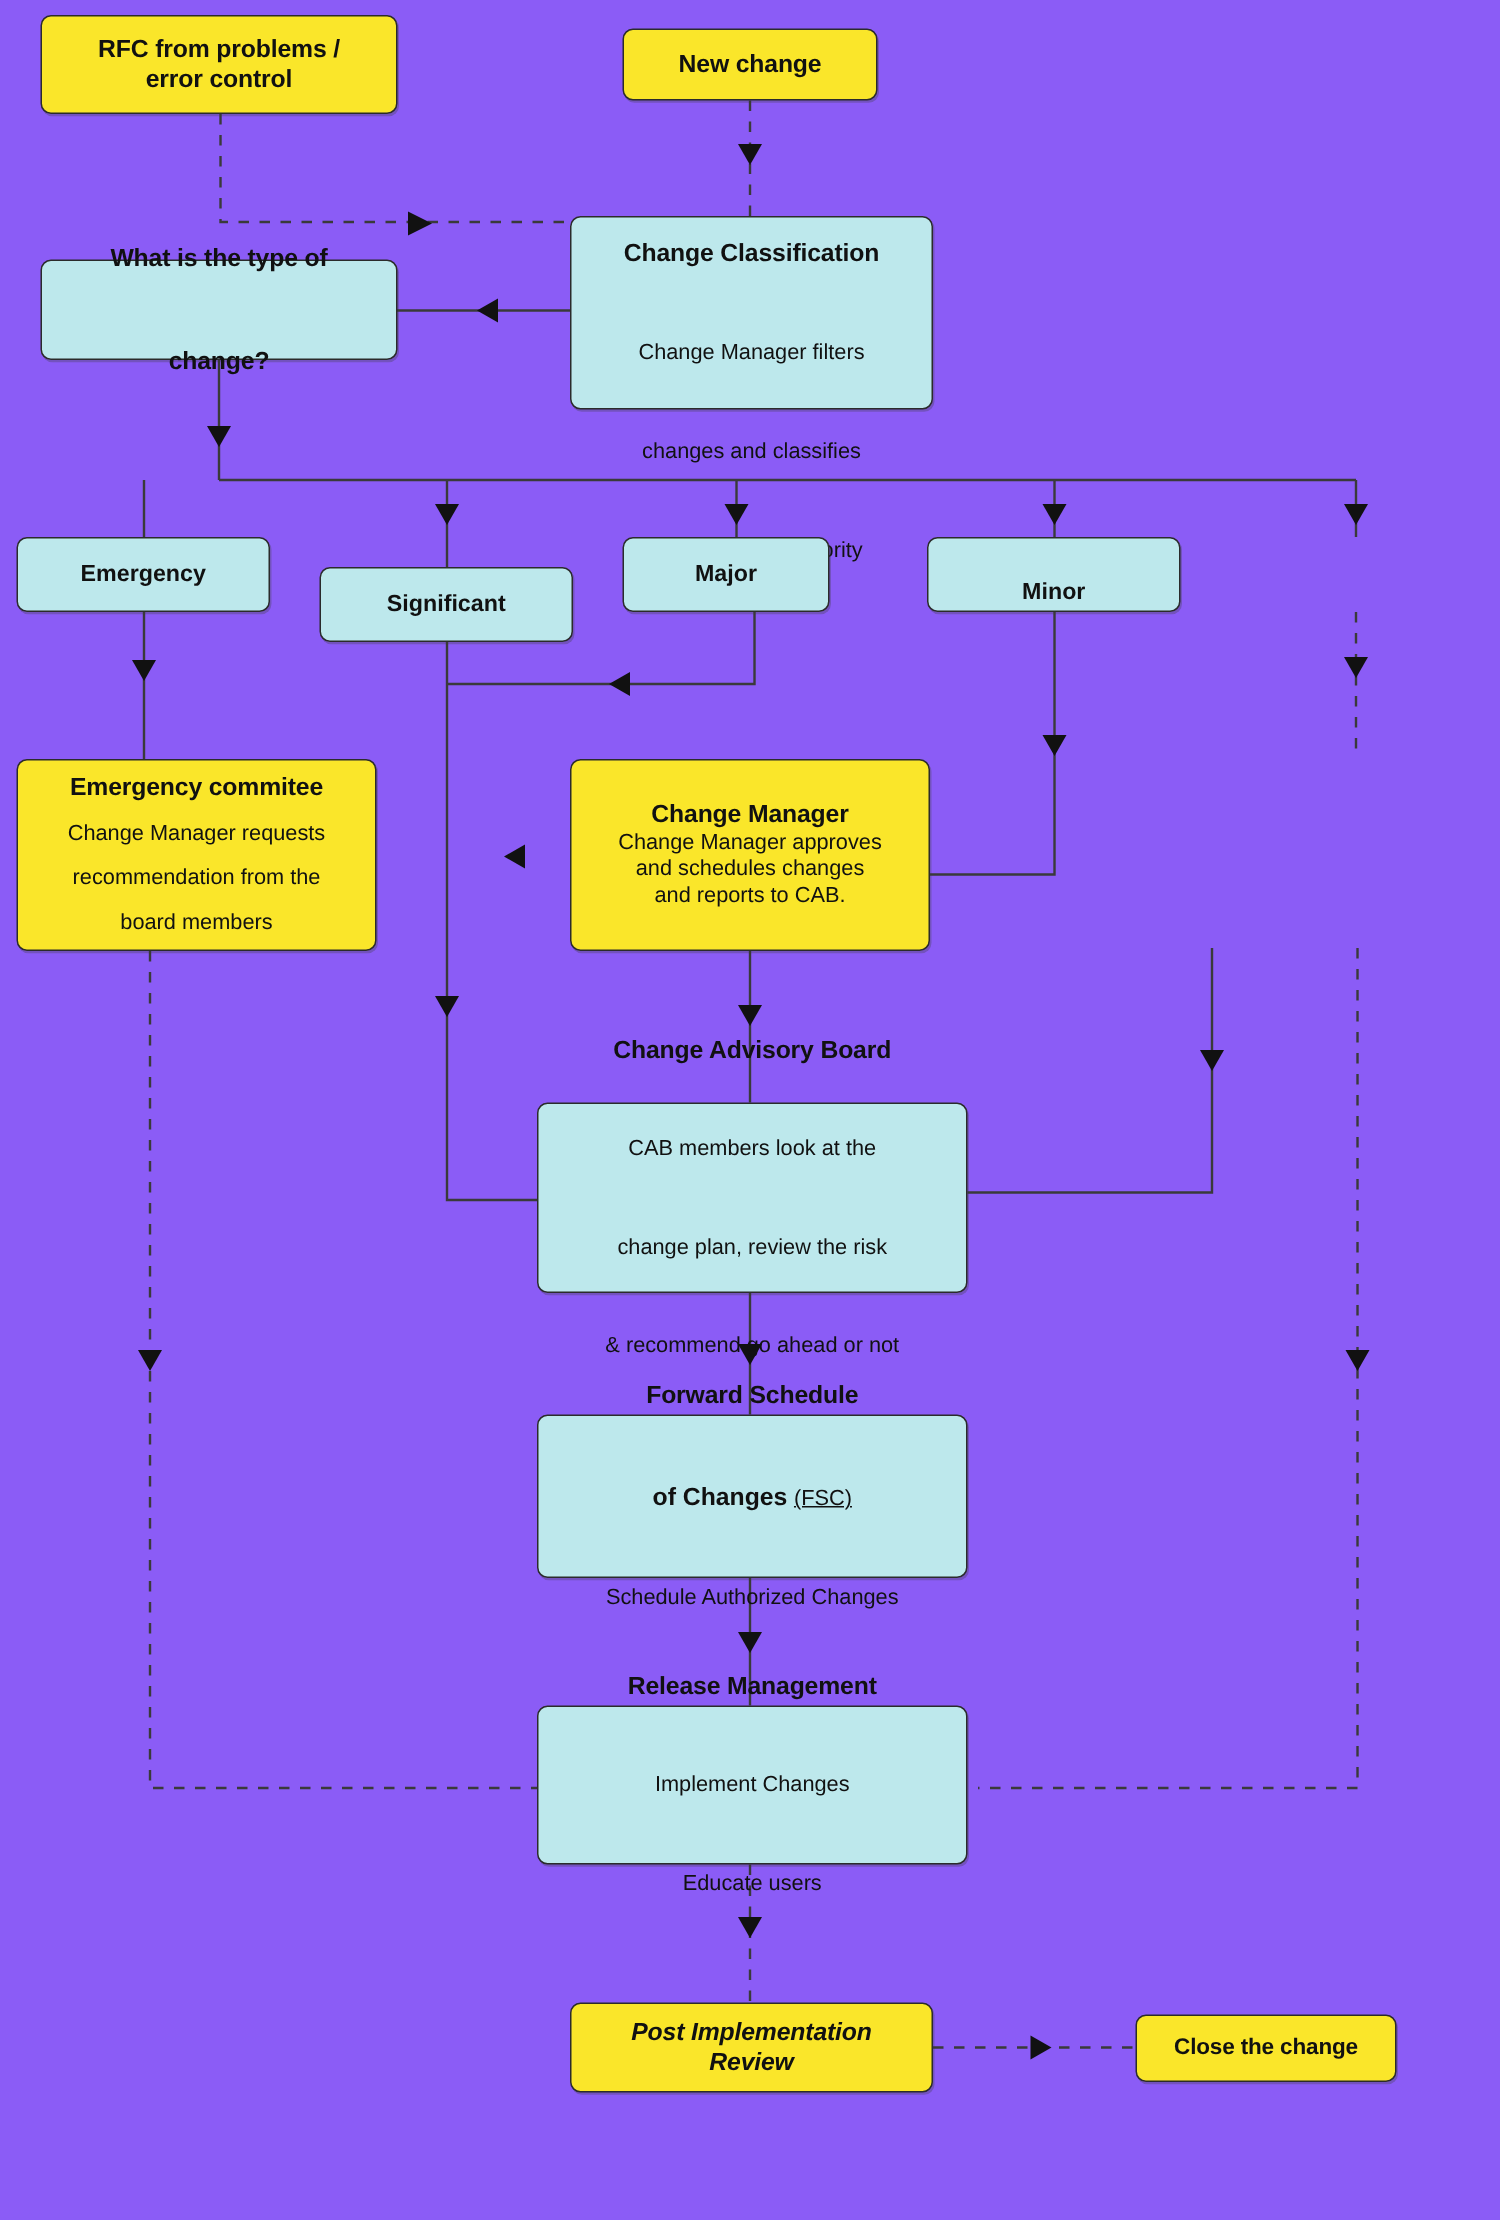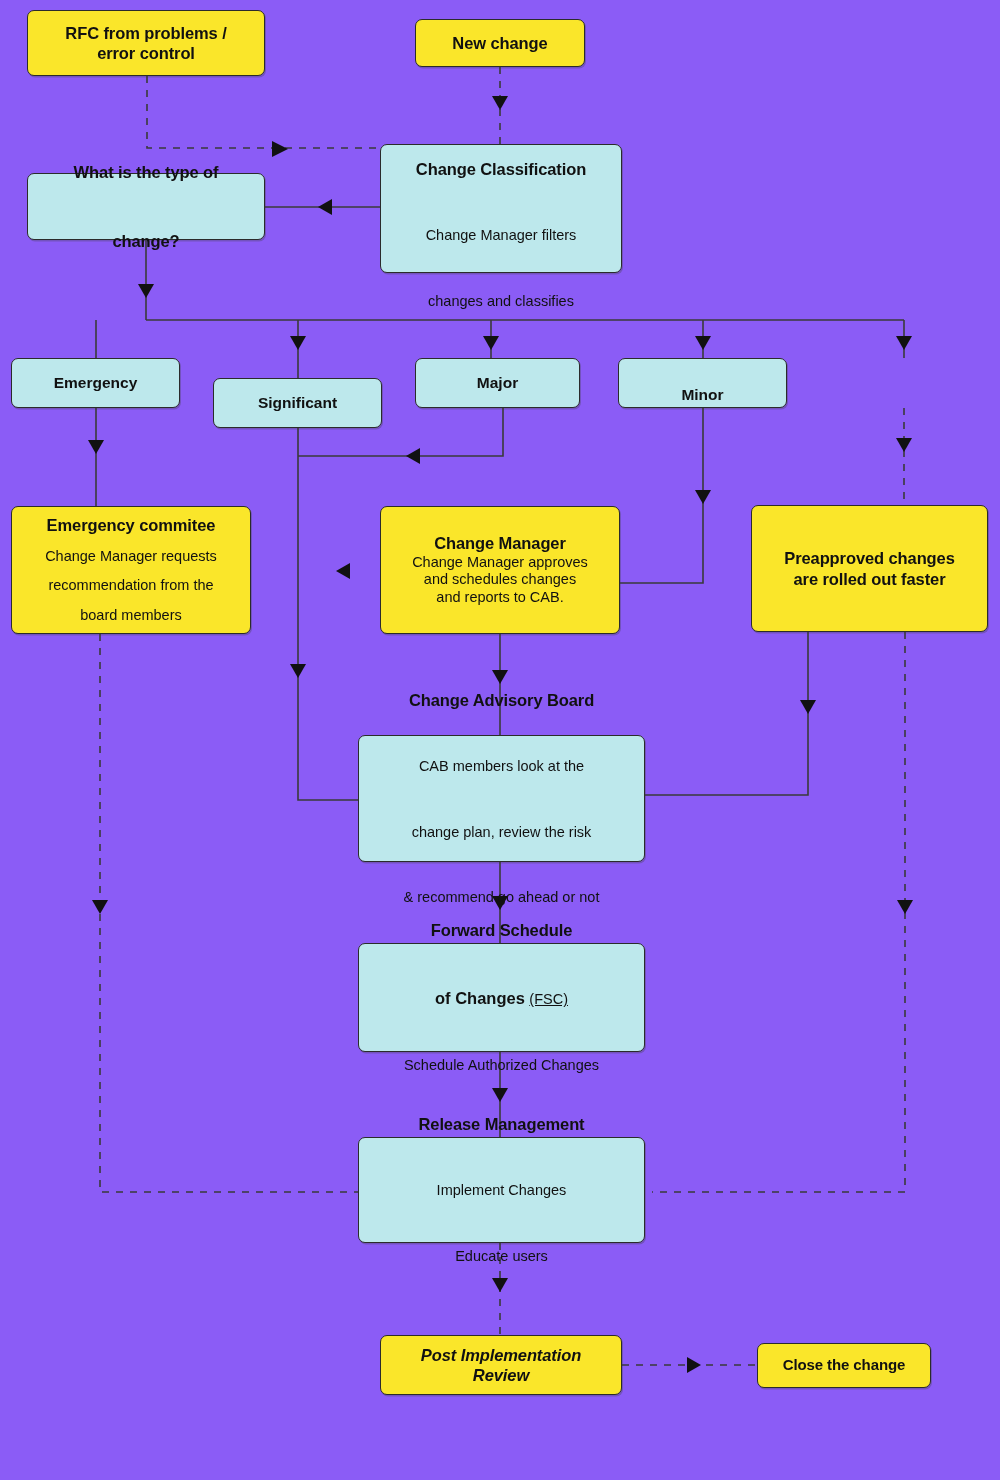--- a/index.html
+++ b/index.html
@@ -157,45 +157,41 @@
     <div class="title">What is the type of</div>
     <div class="title">change?</div>
   </div>
 
   <div class="node blue" style="left:11px; top:358px; width:169px; height:50px;">
     <div class="plain reg">Emergency</div>
   </div>
   <div class="node blue" style="left:213px; top:358px; width:169px; height:50px;margin-top:20px;">
     <div class="plain reg">Significant</div>
   </div>
-  <div class="node blue" style="left:415px; top:358px; width:165px; height:50px;">
+  <div class="node blue" style="left:415px; top:358px; width:138px; height:50px;">
     <div class="plain reg">Major</div>
   </div>
   <div class="node blue" style="left:618px; top:358px; width:169px; height:50px;justify-content:flex-end;">
     <div class="plain reg">Minor</div>
   </div>
 
   <div class="node yellow" style="left:11px; top:506px; width:240px; height:128px;gap:12px;">
     <div class="title">Emergency commitee</div>
     <div class="sub">Change Manager requests</div>
     <div class="sub">recommendation from the</div>
     <div class="sub">board members</div>
   </div>
 
   <div class="node yellow" style="left:380px; top:506px; width:240px; height:128px;">
     <div class="title">Change Manager</div>
     <div class="sub">Change Manager approves</div>
     <div class="sub">and schedules changes</div>
     <div class="sub">and reports to CAB.</div>
   </div>
 
-  <div class="node yellow" style="left:751px; top:505px; width:237px; height:127px;">
-    <div class="title">Preapproved changes</div>
-    <div class="title">are rolled out faster</div>
-  </div>
 
   <div class="node blue" style="left:358px; top:735px; width:287px; height:127px;">
     <div class="title">Change Advisory Board</div>
     <div class="sub">CAB members look at the</div>
     <div class="sub">change plan, review the risk</div>
     <div class="sub">&amp; recommend go ahead or not</div>
   </div>
 
   <div class="node blue" style="left:358px; top:943px; width:287px; height:109px;">
     <div class="title">Forward Schedule</div>

